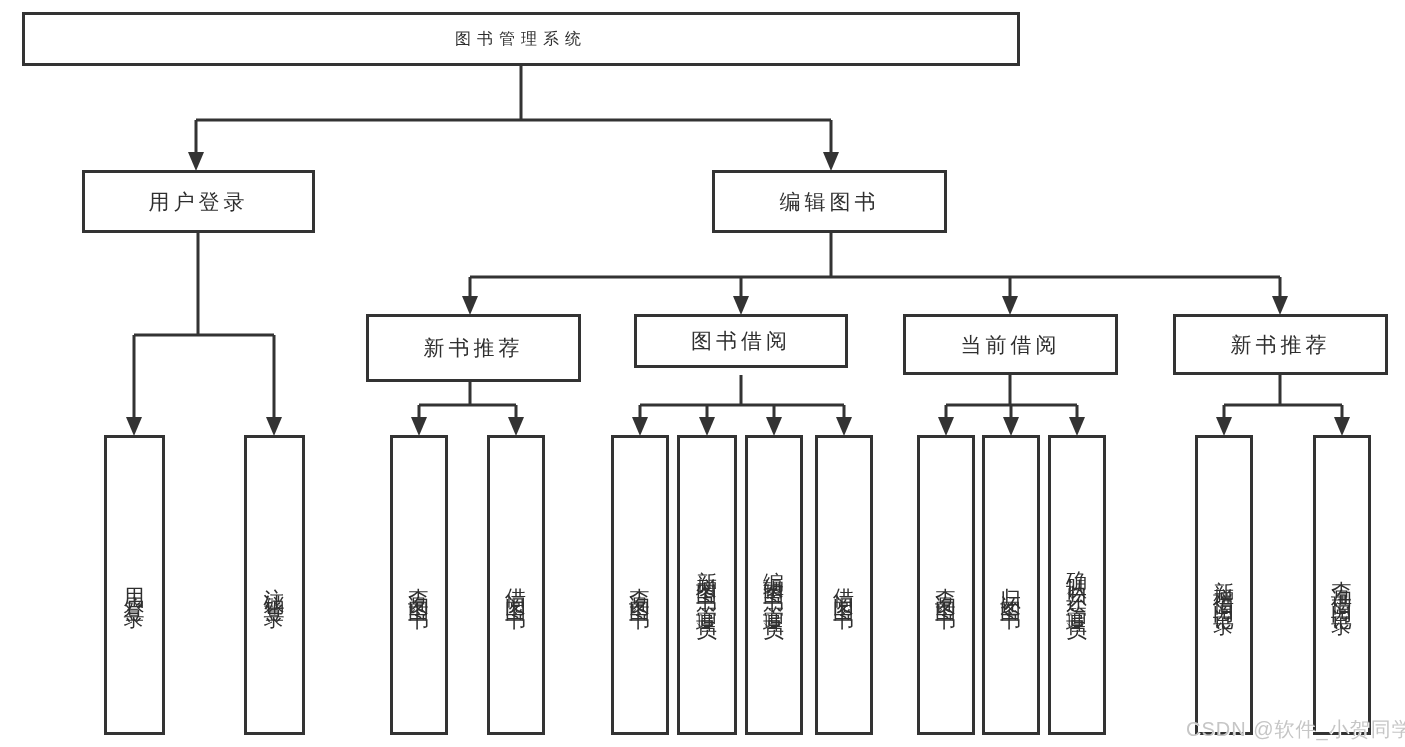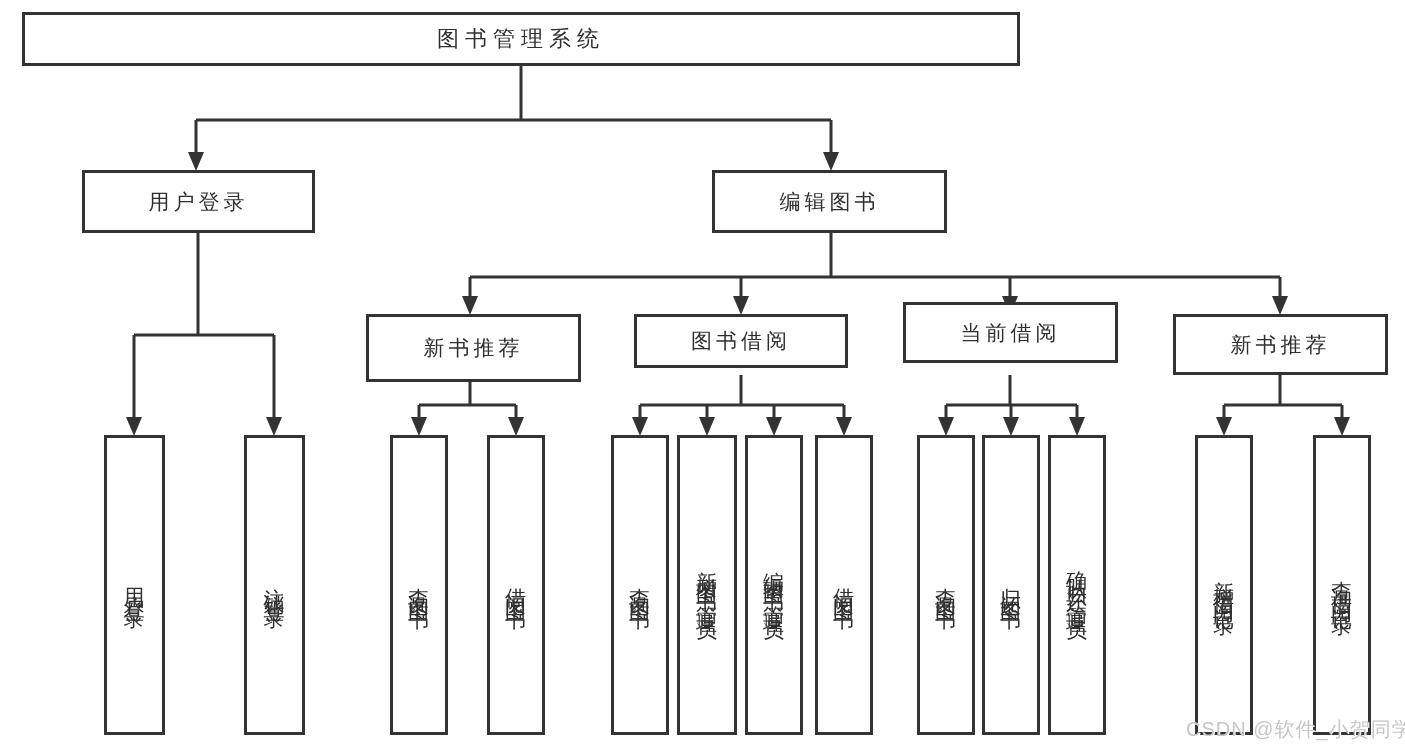--- a/index.html
+++ b/index.html
@@ -35,21 +35,21 @@
     align-items: center;
     justify-content: center;
     z-index: 2;
   }
   .hbox {
     font-size: 21px;
     letter-spacing: 4px;
     white-space: nowrap;
   }
   .hbox.title {
-    font-size: 22px;
+    font-size: 16px;
     letter-spacing: 6px;
   }
   .vbox {
     writing-mode: vertical-rl;
     text-orientation: mixed;
     font-size: 21px;
     letter-spacing: 7px;
     line-height: 1;
   }
   .watermark {
@@ -110,21 +110,21 @@
     </g>
   </svg>
 
   <div class="node hbox title" style="left:22px; top:12px; width:998px; height:54px">图书管理系统</div>
 
   <div class="node hbox" style="left:82px; top:170px; width:233px; height:63px">用户登录</div>
   <div class="node hbox" style="left:712px; top:170px; width:235px; height:63px">编辑图书</div>
 
   <div class="node hbox" style="left:366px; top:314px; width:215px; height:68px">新书推荐</div>
   <div class="node hbox" style="left:634px; top:314px; width:214px; height:54px">图书借阅</div>
-  <div class="node hbox" style="left:903px; top:302px; width:215px; height:61px">当前借阅</div>
+  <div class="node hbox" style="left:903px; top:314px; width:215px; height:61px">当前借阅</div>
   <div class="node hbox" style="left:1173px; top:314px; width:215px; height:61px">新书推荐</div>
 
   <div class="node vbox" style="left:104px; top:435px; width:61px; height:300px">用户登录</div>
   <div class="node vbox" style="left:244px; top:435px; width:61px; height:300px">注销登录</div>
 
   <div class="node vbox" style="left:390px; top:435px; width:58px; height:300px">查询图书</div>
   <div class="node vbox" style="left:487px; top:435px; width:58px; height:300px">借阅图书</div>
 
   <div class="node vbox" style="left:611px; top:435px; width:58px; height:300px">查询图书</div>
   <div class="node vbox" style="left:677px; top:435px; width:60px; height:300px">新增图书（管理员）</div>

